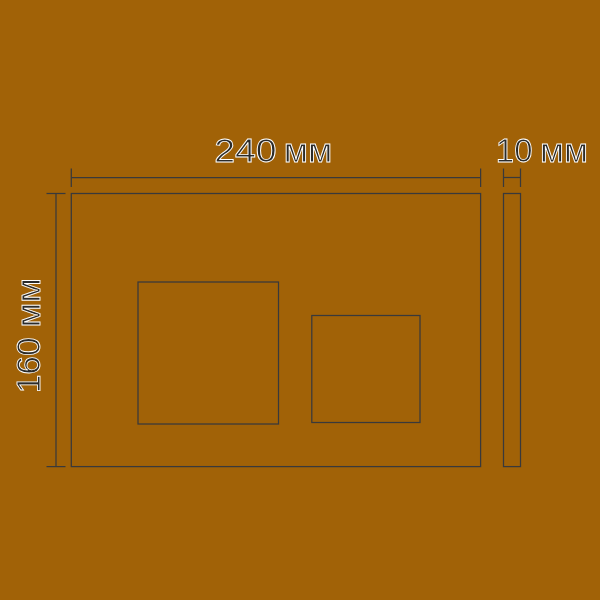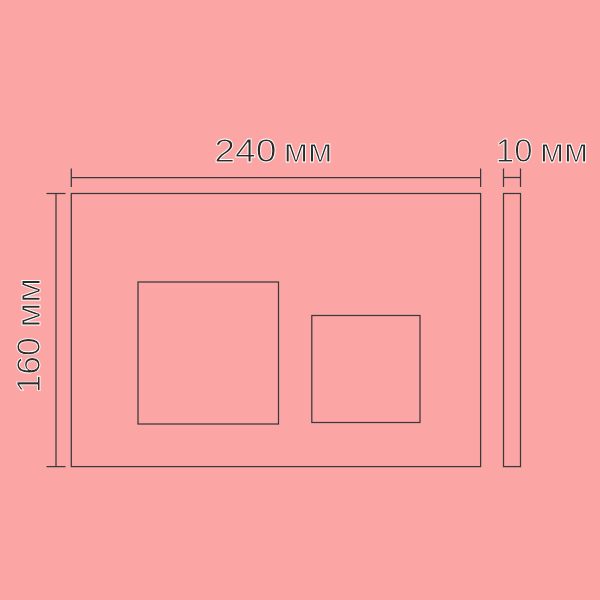--- a/index.html
+++ b/index.html
@@ -1,16 +1,16 @@
 <!DOCTYPE html>
 <html><head>
 <meta charset="utf-8">
 <style>
   html,body{margin:0;padding:0;background:#ffffff;}
-  .canvas{position:relative;width:600px;height:600px;background:#fca5a5;overflow:hidden;}
+  .canvas{position:relative;width:600px;height:600px;background:#a16207;overflow:hidden;}
   svg{position:absolute;left:0;top:0;}
   text{font-family:"Liberation Sans",sans-serif;fill:#2b2b29;font-weight:400;stroke:#ffffff;stroke-width:0.85;}
 </style>
 </head>
 <body>
 
 <div class="canvas">
 <svg width="600" height="600" viewBox="0 0 600 600">
   <g fill="none" stroke="#39393b" stroke-width="1.25">
 

